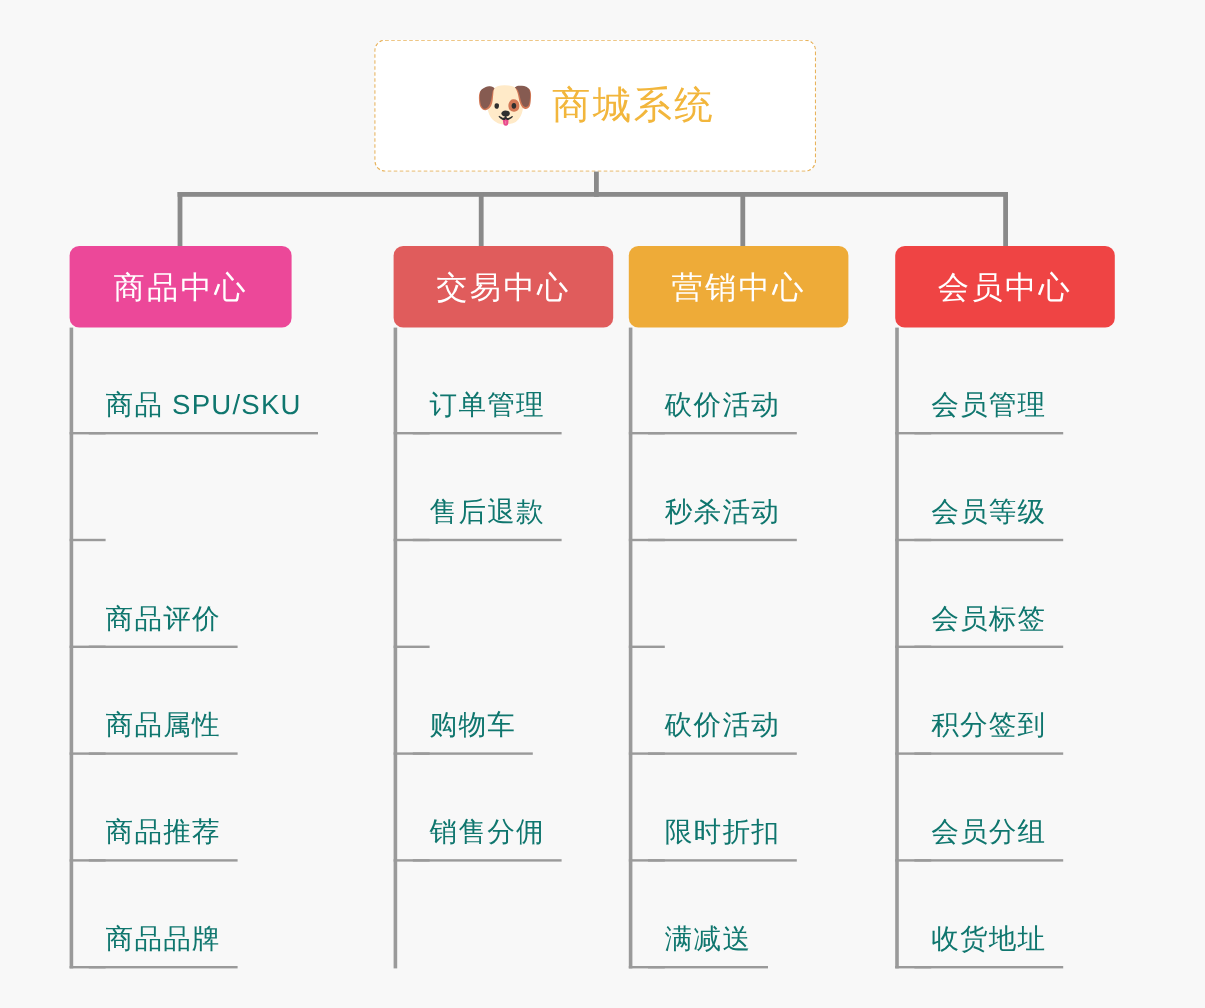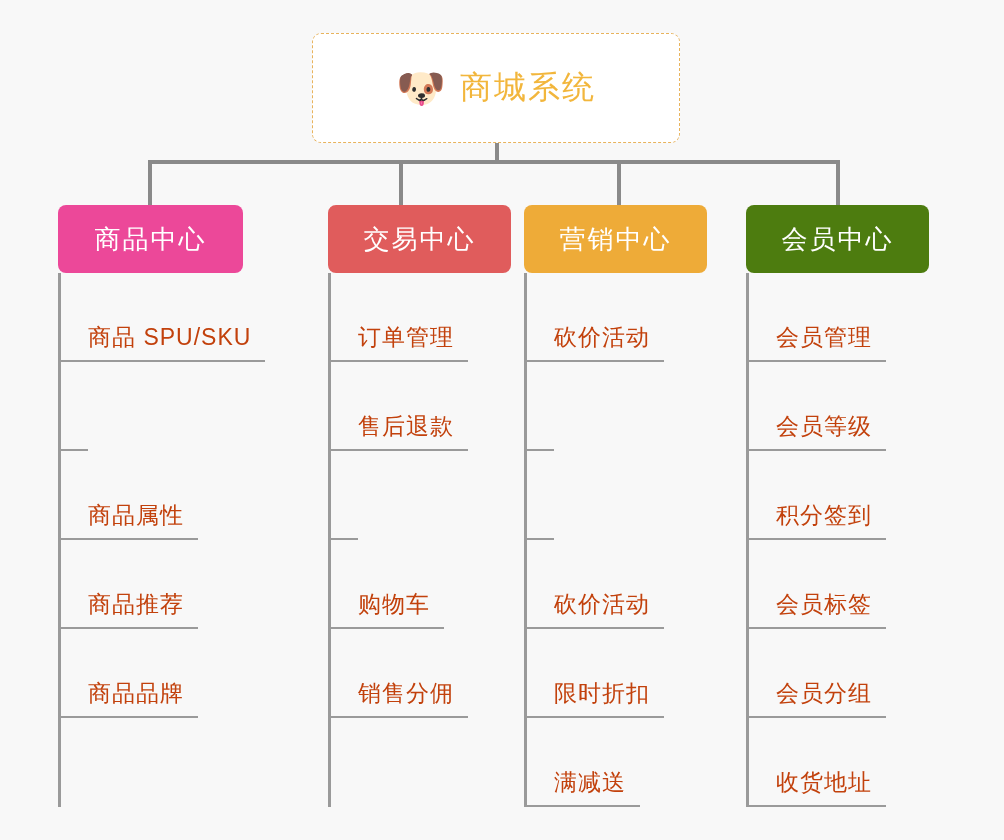--- a/index.html
+++ b/index.html
@@ -89,21 +89,21 @@
   }
   .leaf-item {
     position: relative;
     height: 89px;
     display: flex;
     align-items: flex-end;
     padding-left: 30px;
   }
   .leaf-label {
     font-size: 23px;
-    color: #c2410c;
+    color: #0f766e;
     white-space: nowrap;
     padding: 0 14px 7px 14px;
     border-bottom: 2px solid #9a9a9a;
     letter-spacing: 1px;
     margin-left: -14px;
   }
   
   .leaf-rule {
     position: absolute;
     left: 0;
@@ -139,20 +139,24 @@
     <ul class="leaf-list">
       <li class="leaf-item">
         <span class="leaf-rule"></span>
         <span class="leaf-label">商品 SPU/SKU</span>
       </li>
       <li class="leaf-item">
         <span class="leaf-rule"></span>
       </li>
       <li class="leaf-item">
         <span class="leaf-rule"></span>
+        <span class="leaf-label">商品评价</span>
+      </li>
+      <li class="leaf-item">
+        <span class="leaf-rule"></span>
         <span class="leaf-label">商品属性</span>
       </li>
       <li class="leaf-item">
         <span class="leaf-rule"></span>
         <span class="leaf-label">商品推荐</span>
       </li>
       <li class="leaf-item">
         <span class="leaf-rule"></span>
         <span class="leaf-label">商品品牌</span>
       </li>
@@ -192,63 +196,64 @@
       <span>营销中心</span>
     </div>
     <div class="spine" style="height:534px;"></div>
     <ul class="leaf-list">
       <li class="leaf-item">
         <span class="leaf-rule"></span>
         <span class="leaf-label">砍价活动</span>
       </li>
       <li class="leaf-item">
         <span class="leaf-rule"></span>
+        <span class="leaf-label">秒杀活动</span>
       </li>
       <li class="leaf-item">
         <span class="leaf-rule"></span>
       </li>
       <li class="leaf-item">
         <span class="leaf-rule"></span>
         <span class="leaf-label">砍价活动</span>
       </li>
       <li class="leaf-item">
         <span class="leaf-rule"></span>
         <span class="leaf-label">限时折扣</span>
       </li>
       <li class="leaf-item">
         <span class="leaf-rule"></span>
         <span class="leaf-label">满减送</span>
       </li>
     </ul>
   </div>
 
   <div class="column" style="left:746px; width:183px;">
-    <div class="cat-box" style="background:#4d7c0f;">
+    <div class="cat-box" style="background:#ef4444;">
       <span>会员中心</span>
     </div>
     <div class="spine" style="height:534px;"></div>
     <ul class="leaf-list">
       <li class="leaf-item">
         <span class="leaf-rule"></span>
         <span class="leaf-label">会员管理</span>
       </li>
       <li class="leaf-item">
         <span class="leaf-rule"></span>
         <span class="leaf-label">会员等级</span>
       </li>
       <li class="leaf-item">
         <span class="leaf-rule"></span>
+        <span class="leaf-label">会员标签</span>
+      </li>
+      <li class="leaf-item">
+        <span class="leaf-rule"></span>
         <span class="leaf-label">积分签到</span>
       </li>
       <li class="leaf-item">
         <span class="leaf-rule"></span>
-        <span class="leaf-label">会员标签</span>
-      </li>
-      <li class="leaf-item">
-        <span class="leaf-rule"></span>
         <span class="leaf-label">会员分组</span>
       </li>
       <li class="leaf-item">
         <span class="leaf-rule"></span>
         <span class="leaf-label">收货地址</span>
       </li>
     </ul>
   </div>
 
 </div>

